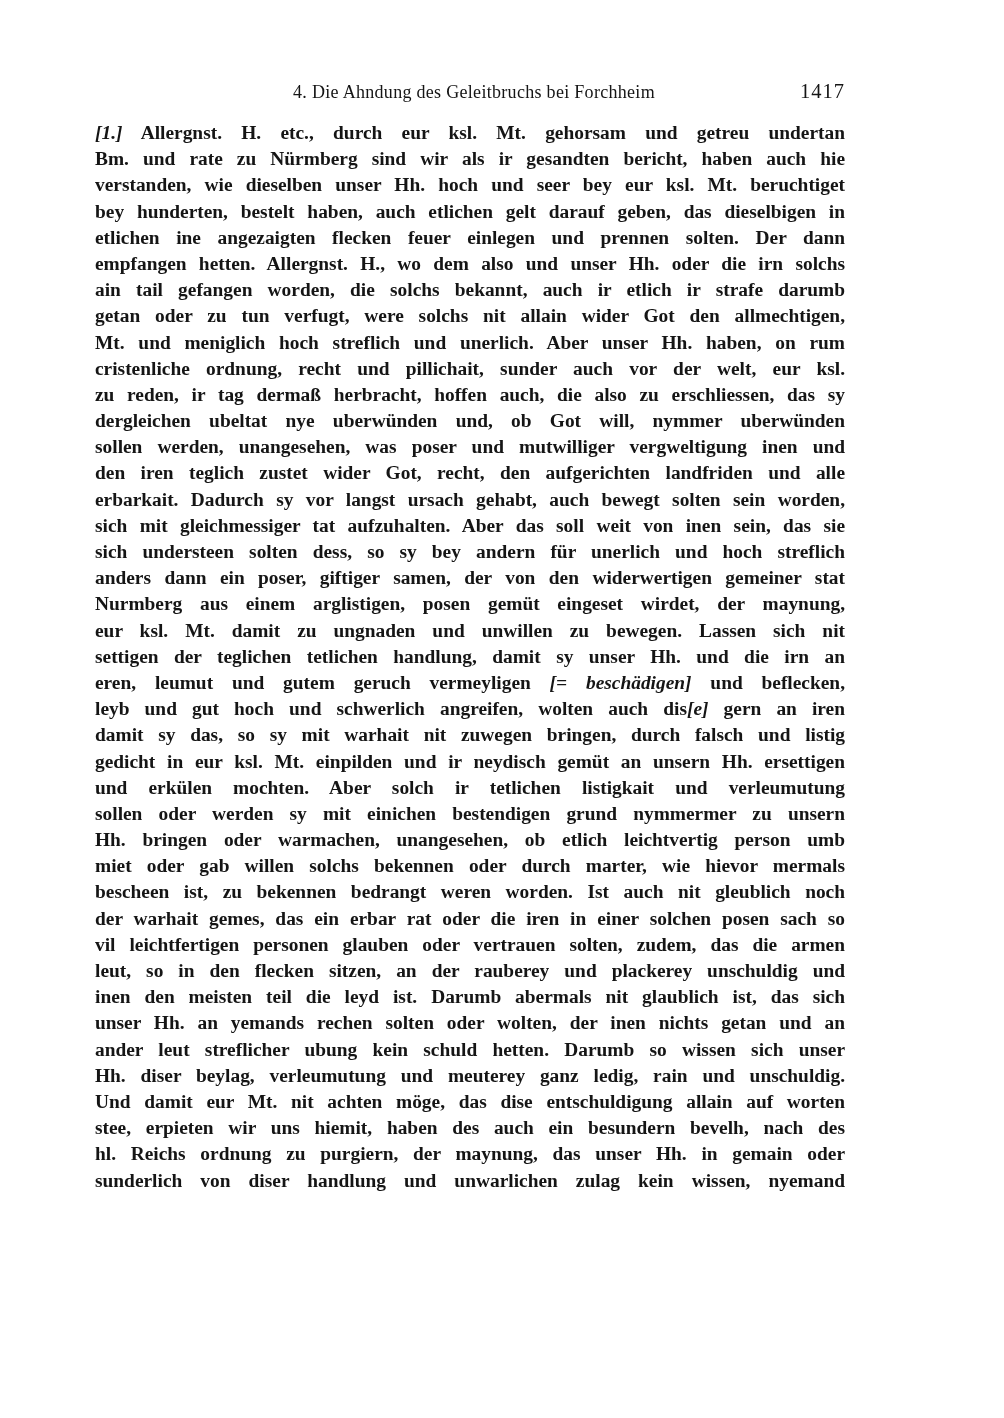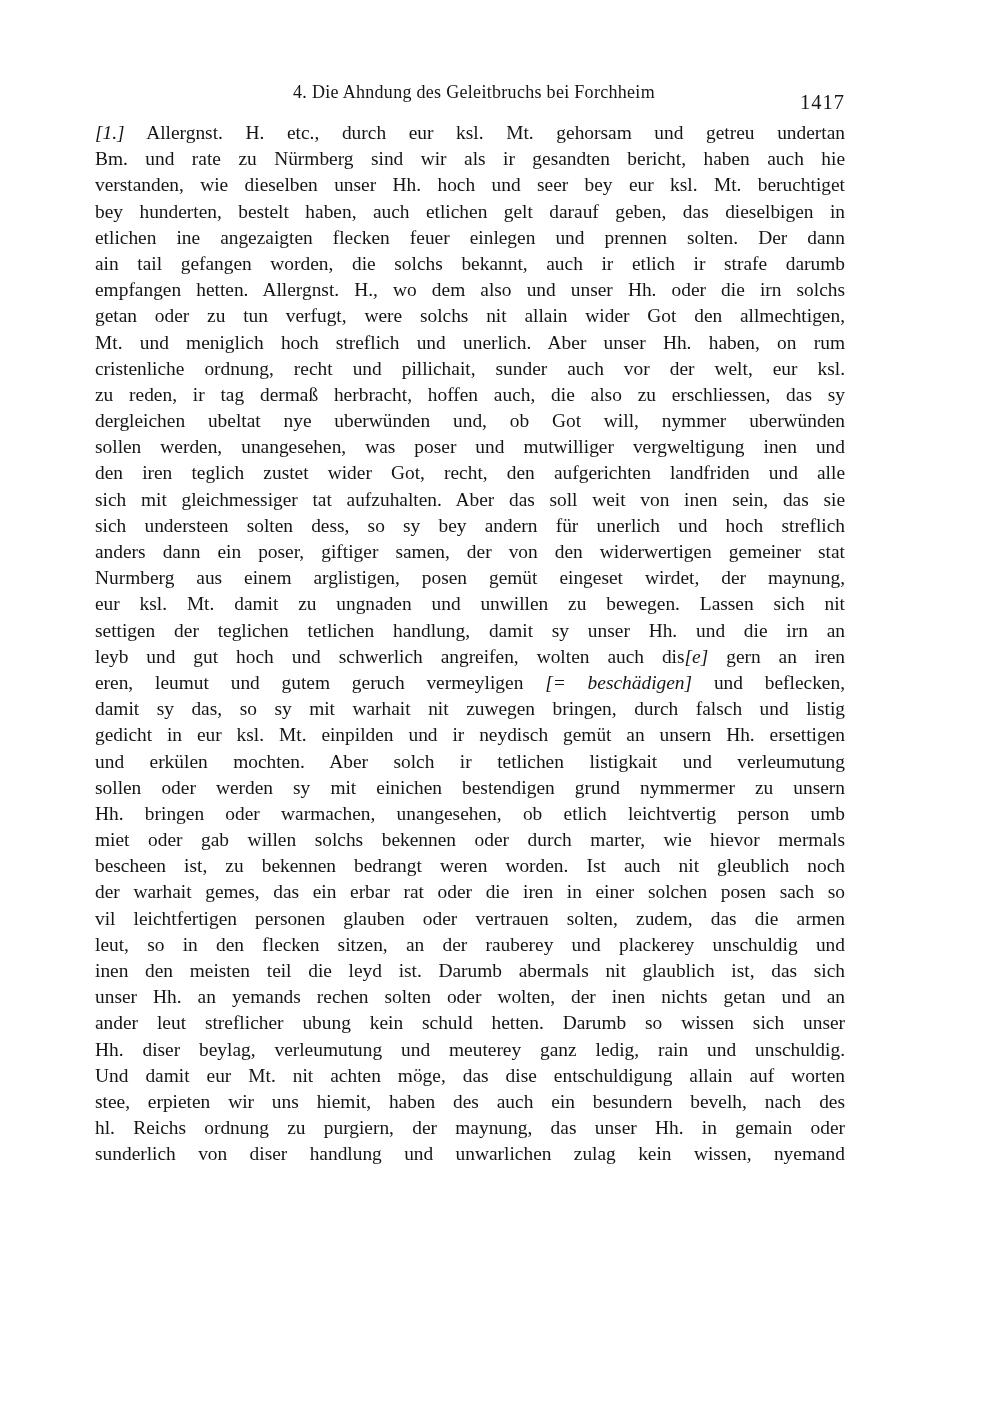--- a/index.html
+++ b/index.html
@@ -32,71 +32,72 @@
     font-size: 18px;
     letter-spacing: 0.3px;
     white-space: nowrap;
   }
   .page-number {
     position: absolute;
     right: 0;
     top: 0;
     font-size: 20.5px;
     letter-spacing: 1px;
-    margin-top: 11px;
   }
   .body-text {
     position: absolute;
     left: 95px;
     top: 120px;
     width: 750px;
     font-size: 19.4px;
     line-height: 26.2px;
   }
   .line {
     text-align: justify;
     text-align-last: justify;
     height: 26.2px;
     overflow: visible;
+    font-weight: bold;
   }
   .line .italic {
     font-style: italic;
   }
 </style>
 </head>
 <body>
 
 <div class="page">
   <div class="running-header">
     <span class="header-title">4. Die Ahndung des Geleitbruchs bei Forchheim</span>
     <span class="page-number">1417</span>
   </div>
   <div class="body-text">
       <div class="line"><span class="italic">[1.]</span><span> Allergnst. H. etc., durch eur ksl. Mt. gehorsam und getreu undertan</span></div>
       <div class="line"><span>Bm. und rate zu Nürmberg sind wir als ir gesandten bericht, haben auch hie</span></div>
       <div class="line"><span>verstanden, wie dieselben unser Hh. hoch und seer bey eur ksl. Mt. beruchtiget</span></div>
       <div class="line"><span>bey hunderten, bestelt haben, auch etlichen gelt darauf geben, das dieselbigen in</span></div>
       <div class="line"><span>etlichen ine angezaigten flecken feuer einlegen und prennen solten. Der dann</span></div>
+      <div class="line"><span>empfangen hetten. Allergnst. H., wo dem also und unser Hh. oder die irn solchs</span></div>
       <div class="line"><span>ain tail gefangen worden, die solchs bekannt, auch ir etlich ir strafe darumb</span></div>
-      <div class="line"><span>empfangen hetten. Allergnst. H., wo dem also und unser Hh. oder die irn solchs</span></div>
       <div class="line"><span>getan oder zu tun verfugt, were solchs nit allain wider Got den allmechtigen,</span></div>
       <div class="line"><span>Mt. und meniglich hoch streflich und unerlich. Aber unser Hh. haben, on rum</span></div>
       <div class="line"><span>cristenliche ordnung, recht und pillichait, sunder auch vor der welt, eur ksl.</span></div>
       <div class="line"><span>zu reden, ir tag dermaß herbracht, hoffen auch, die also zu erschliessen, das sy</span></div>
       <div class="line"><span>dergleichen ubeltat nye uberwünden und, ob Got will, nymmer uberwünden</span></div>
       <div class="line"><span>sollen werden, unangesehen, was poser und mutwilliger vergweltigung inen und</span></div>
       <div class="line"><span>den iren teglich zustet wider Got, recht, den aufgerichten landfriden und alle</span></div>
+      <div class="line"><span>erbarkait. Dadurch sy vor langst ursach gehabt, auch bewegt solten sein worden,</span></div>
       <div class="line"><span>sich mit gleichmessiger tat aufzuhalten. Aber das soll weit von inen sein, das sie</span></div>
       <div class="line"><span>sich understeen solten dess, so sy bey andern für unerlich und hoch streflich</span></div>
       <div class="line"><span>anders dann ein poser, giftiger samen, der von den widerwertigen gemeiner stat</span></div>
       <div class="line"><span>Nurmberg aus einem arglistigen, posen gemüt eingeset wirdet, der maynung,</span></div>
       <div class="line"><span>eur ksl. Mt. damit zu ungnaden und unwillen zu bewegen. Lassen sich nit</span></div>
       <div class="line"><span>settigen der teglichen tetlichen handlung, damit sy unser Hh. und die irn an</span></div>
+      <div class="line"><span>eren, leumut und gutem geruch vermeyligen </span><span class="italic">[= beschädigen]</span><span> und beflecken,</span></div>
       <div class="line"><span>leyb und gut hoch und schwerlich angreifen, wolten auch dis</span><span class="italic">[e]</span><span> gern an iren</span></div>
-      <div class="line"><span>eren, leumut und gutem geruch vermeyligen </span><span class="italic">[= beschädigen]</span><span> und beflecken,</span></div>
       <div class="line"><span>damit sy das, so sy mit warhait nit zuwegen bringen, durch falsch und listig</span></div>
       <div class="line"><span>gedicht in eur ksl. Mt. einpilden und ir neydisch gemüt an unsern Hh. ersettigen</span></div>
       <div class="line"><span>und erkülen mochten. Aber solch ir tetlichen listigkait und verleumutung</span></div>
       <div class="line"><span>sollen oder werden sy mit einichen bestendigen grund nymmermer zu unsern</span></div>
       <div class="line"><span>Hh. bringen oder warmachen, unangesehen, ob etlich leichtvertig person umb</span></div>
       <div class="line"><span>miet oder gab willen solchs bekennen oder durch marter, wie hievor mermals</span></div>
       <div class="line"><span>bescheen ist, zu bekennen bedrangt weren worden. Ist auch nit gleublich noch</span></div>
       <div class="line"><span>der warhait gemes, das ein erbar rat oder die iren in einer solchen posen sach so</span></div>
       <div class="line"><span>vil leichtfertigen personen glauben oder vertrauen solten, zudem, das die armen</span></div>
       <div class="line"><span>leut, so in den flecken sitzen, an der rauberey und plackerey unschuldig und</span></div>

